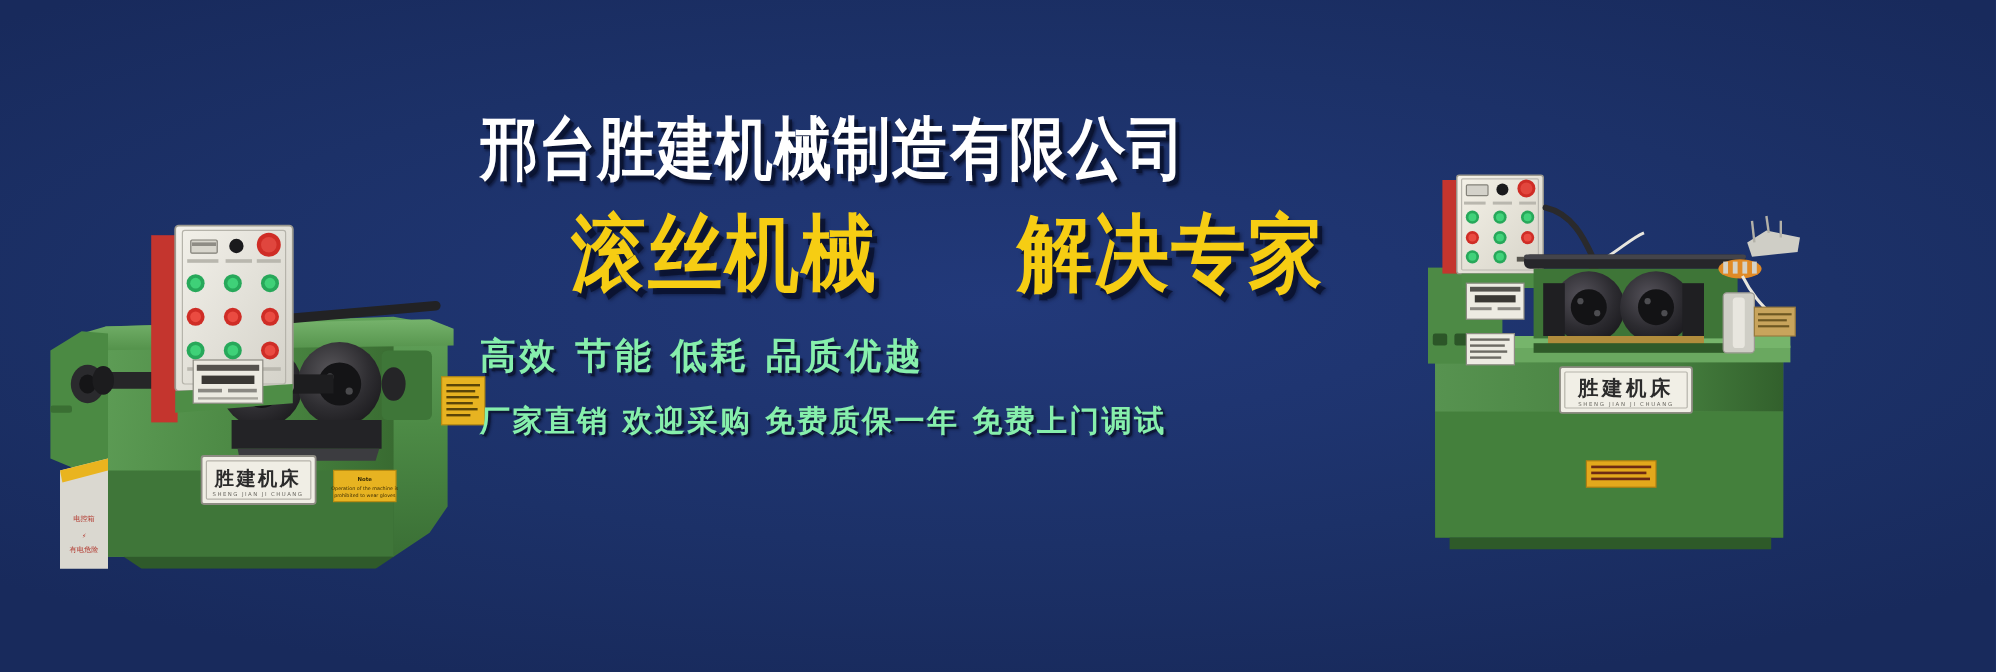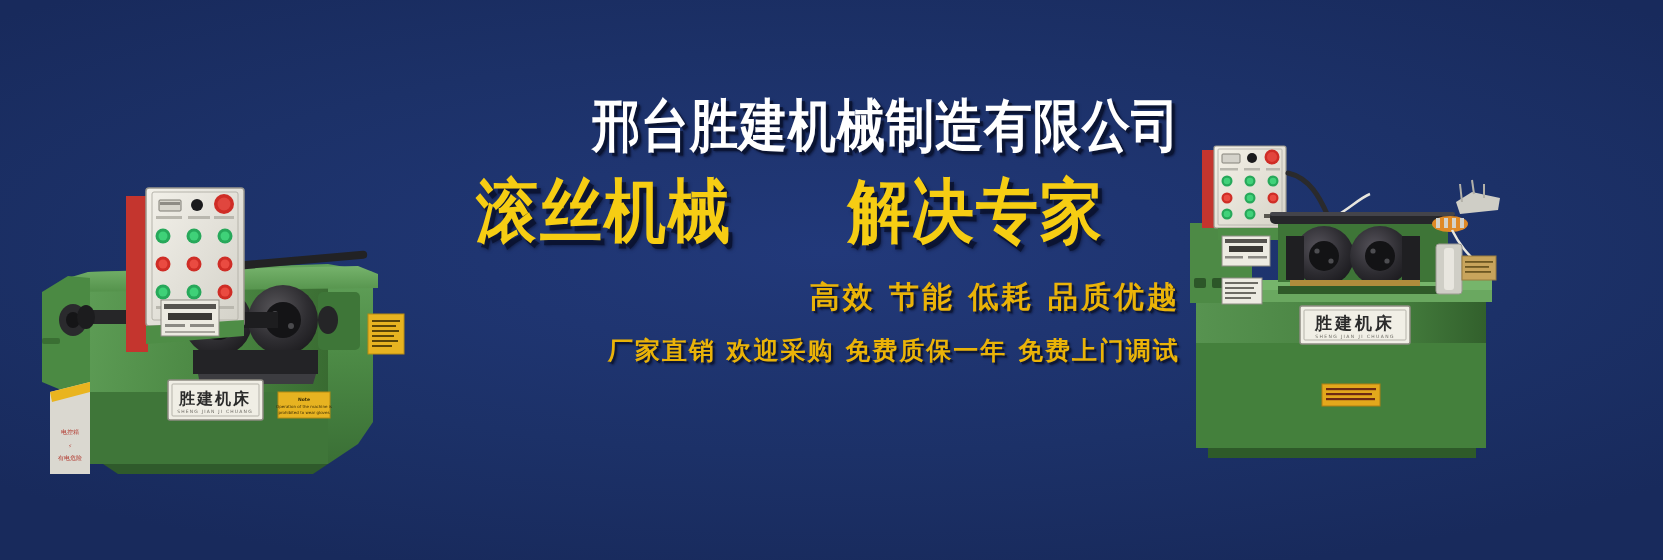--- a/index.html
+++ b/index.html
@@ -19,21 +19,21 @@
     position:absolute; inset:0;
     background:
       radial-gradient(ellipse 70% 60% at 50% 45%, #22397a 0%, #1c3168 60%, #182a5c 100%);
   }
 
   
   #text-block {
     position:absolute;
     left:400px; top:95px;
     width:780px;
-    text-align:right;
+    text-align:left;
     z-index:40;
   }
   #company-name {
     font-family:"DejaVu Sans", sans-serif;
     font-weight:bold;
     font-size:48px;
     letter-spacing:1px;
     color:#ffffff;
     line-height:1.05;
     white-space:nowrap;
@@ -60,21 +60,21 @@
     line-height:1;
     text-shadow:
       4px 4px 0 rgba(10,18,45,0.8),
       5px 5px 3px rgba(5,10,30,0.5);
     transform:scaleY(1.12);
     transform-origin:center top;
   }
   #subline-1, #subline-2 {
     font-family:"DejaVu Serif", serif;
     font-weight:bold;
-    color:#eab308;
+    color:#86efac;
     white-space:nowrap;
     text-shadow:
       2px 2px 0 rgba(12,20,48,0.8),
       3px 3px 2px rgba(5,10,30,0.45);
   }
   #subline-1 {
     margin-top:38px;
     font-size:30px;
     letter-spacing:3px;
   }

